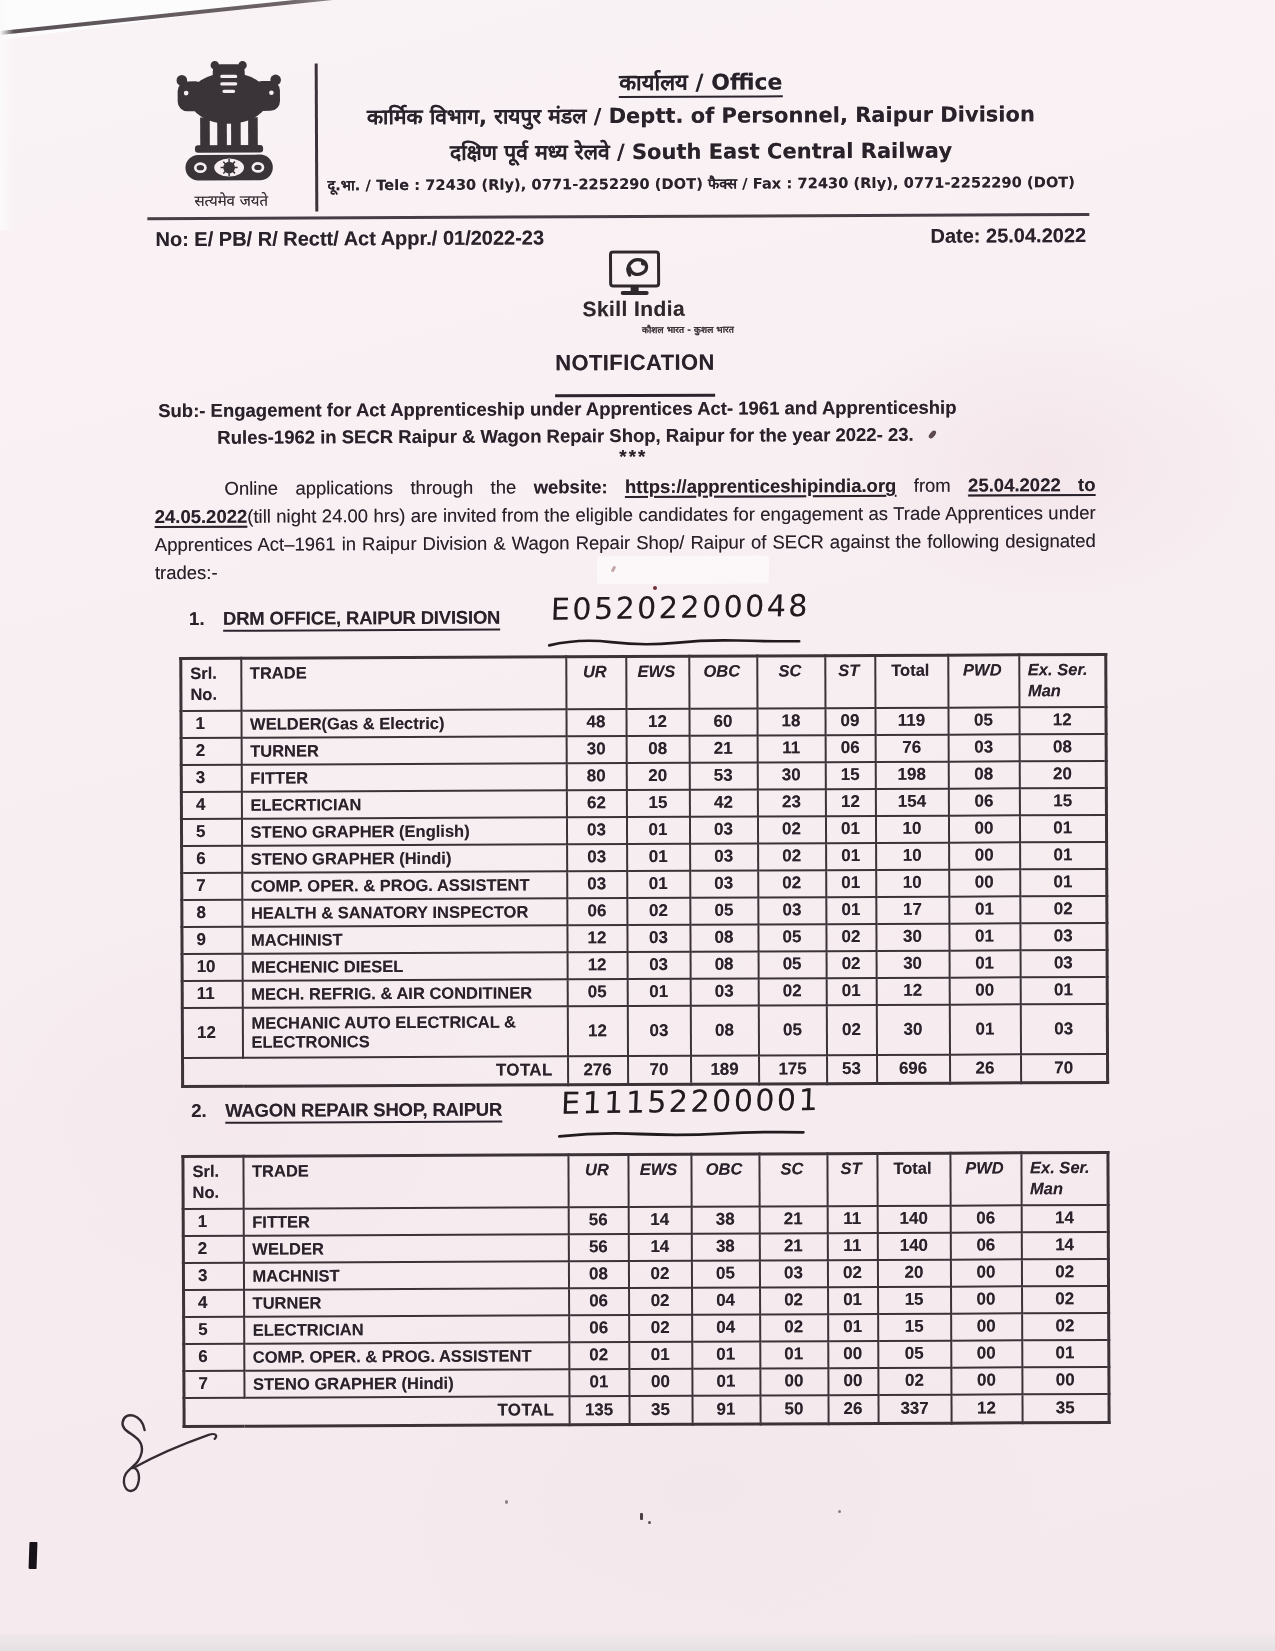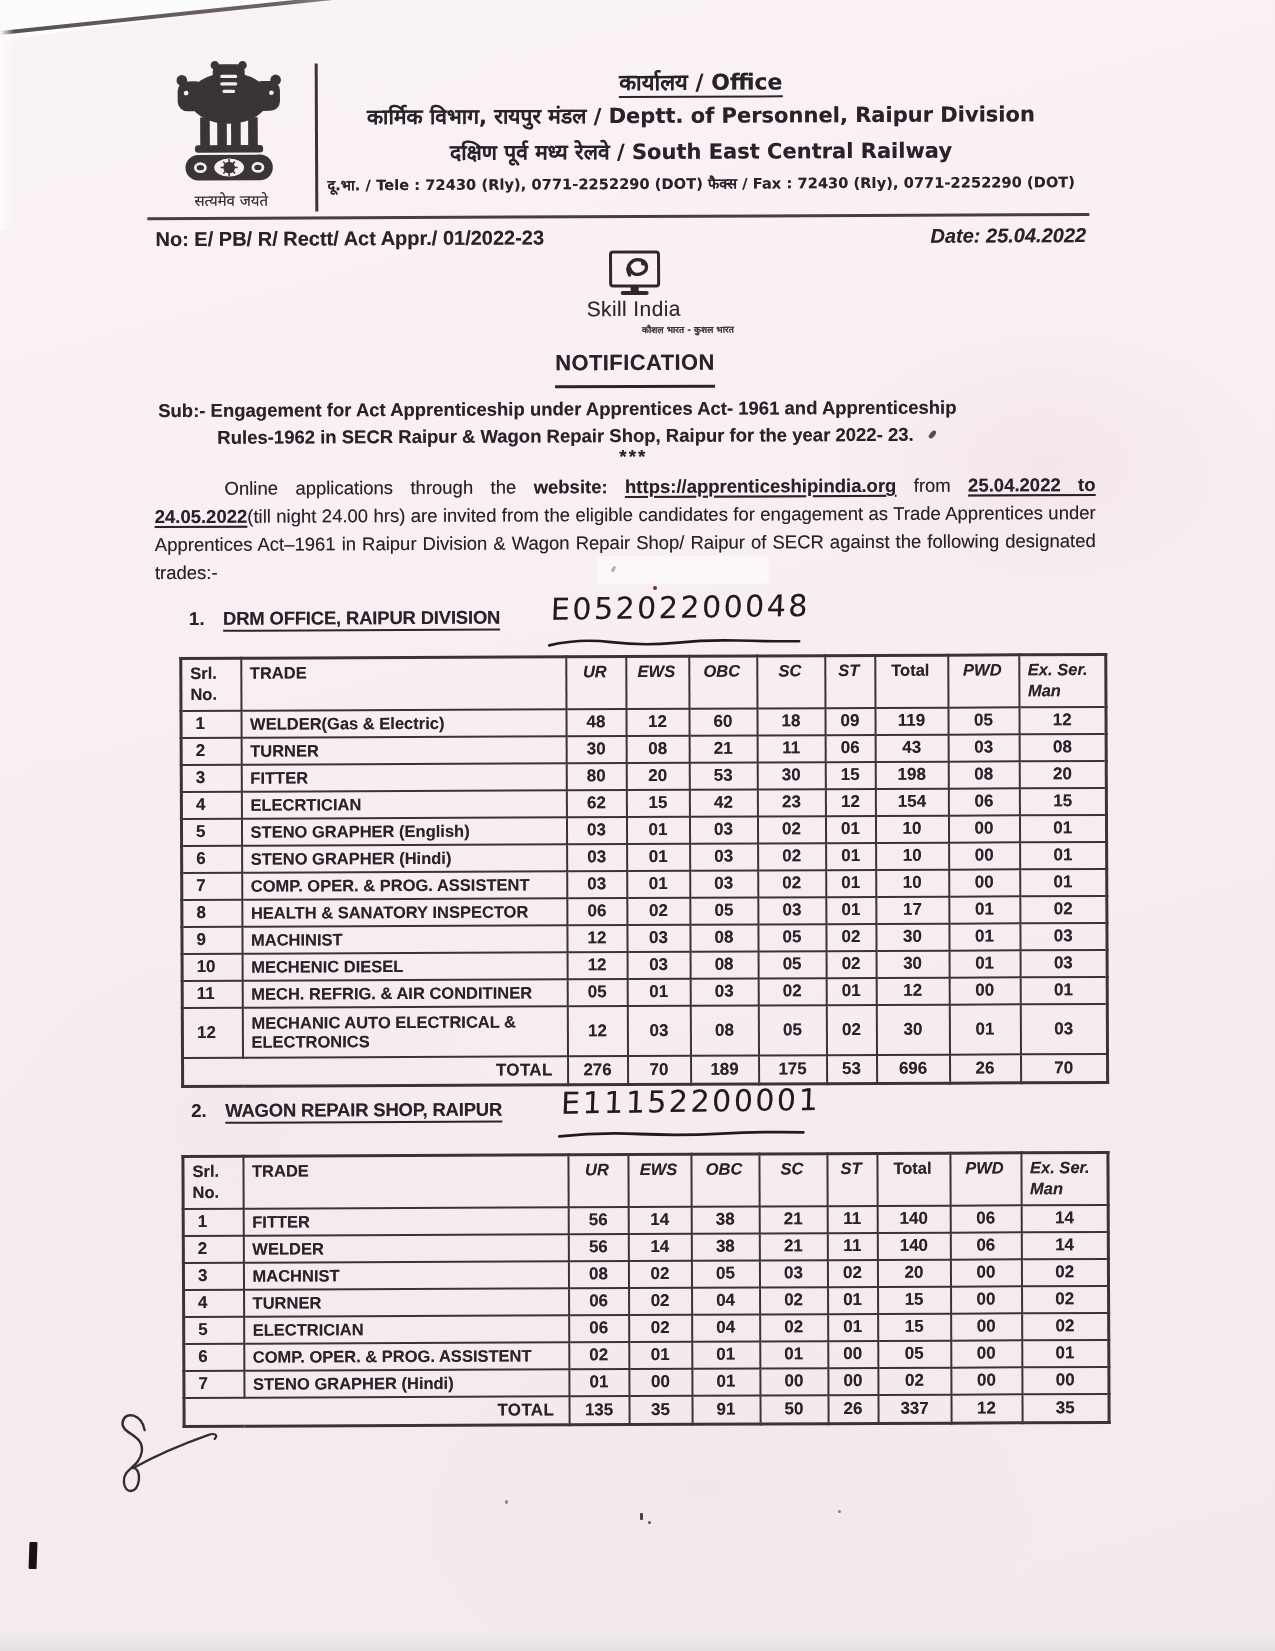--- a/index.html
+++ b/index.html
@@ -32,30 +32,30 @@
   .emblem-caption{left:156px;top:188px;width:156px;text-align:center;font-size:15px;font-weight:400;color:#322b31;}
   .lh-divider{left:318px;top:62px;width:2.5px;height:148px;background:#3c343a;}
   .lh-line{left:330px;width:748px;text-align:center;}
   .lh-title{top:66px;font-size:22px;font-weight:700;color:#27212a;}
   .lh-title span{border-bottom:2.5px solid #2b242c;padding-bottom:1px;}
   .lh-dept{top:101px;font-size:21px;font-weight:700;}
   .lh-rail{top:137px;font-size:21px;font-weight:700;}
   .lh-contact{top:173px;font-size:14.5px;font-weight:700;letter-spacing:.1px;}
   .rule{left:150px;top:215px;width:942px;height:3px;background:#463e44;}
   .doc-no{left:158px;top:226px;font-size:20px;font-weight:700;}
-  .doc-date{left:933px;top:226px;font-size:20px;font-weight:700;font-style:italic;}
+  .doc-date{left:933px;top:226px;font-size:20px;font-weight:700;}
 
   
   .skill-logo{left:607px;top:250px;}
-  .skill-title{left:536px;top:297px;width:200px;text-align:center;font-size:21px;font-weight:400;letter-spacing:.4px;color:#2e282d;}
+  .skill-title{left:536px;top:297px;width:200px;text-align:center;font-size:21px;font-weight:700;letter-spacing:.4px;color:#2e282d;}
   .skill-tagline{left:536px;top:323px;width:200px;text-align:right;font-size:9px;font-weight:700;color:#3a3338;}
 
   
   .notif{left:435px;top:350px;width:404px;text-align:center;font-size:22px;font-weight:700;letter-spacing:.4px;}
-  .notif span{border-bottom:3px solid #2b242c;padding-bottom:10px;}
+  .notif span{border-bottom:3px solid #2b242c;padding-bottom:19px;}
   .sub1{left:160px;top:398px;font-size:18.5px;font-weight:600;}
   .sub2{left:219px;top:425px;font-size:18.5px;font-weight:600;}
   .stars{left:560px;top:446px;width:150px;text-align:center;font-size:19px;font-weight:700;letter-spacing:2px;}
   .intro{left:156px;top:473px;width:941px;font-size:18.5px;font-weight:500;line-height:28px;text-align:justify;text-indent:70px;color:#28212a;}
   .seg-bold{font-weight:700;}
   .seg-bold-underline{font-weight:700;text-decoration:underline;text-decoration-thickness:2px;text-underline-offset:2.5px;}
 
   
   .sec-num{font-size:18.5px;font-weight:700;}
   .sec-title{font-size:18.5px;font-weight:700;border-bottom:2.5px solid #2b242c;padding-bottom:1px;letter-spacing:-.2px;}
@@ -236,21 +236,21 @@
             <td class="num">12</td>
           </tr>
           <tr>
             <td class="srl">2</td>
             <td class="trade">TURNER</td>
             <td class="num">30</td>
             <td class="num">08</td>
             <td class="num">21</td>
             <td class="num">11</td>
             <td class="num">06</td>
-            <td class="num">43</td>
+            <td class="num">76</td>
             <td class="num">03</td>
             <td class="num">08</td>
           </tr>
           <tr>
             <td class="srl">3</td>
             <td class="trade">FITTER</td>
             <td class="num">80</td>
             <td class="num">20</td>
             <td class="num">53</td>
             <td class="num">30</td>

